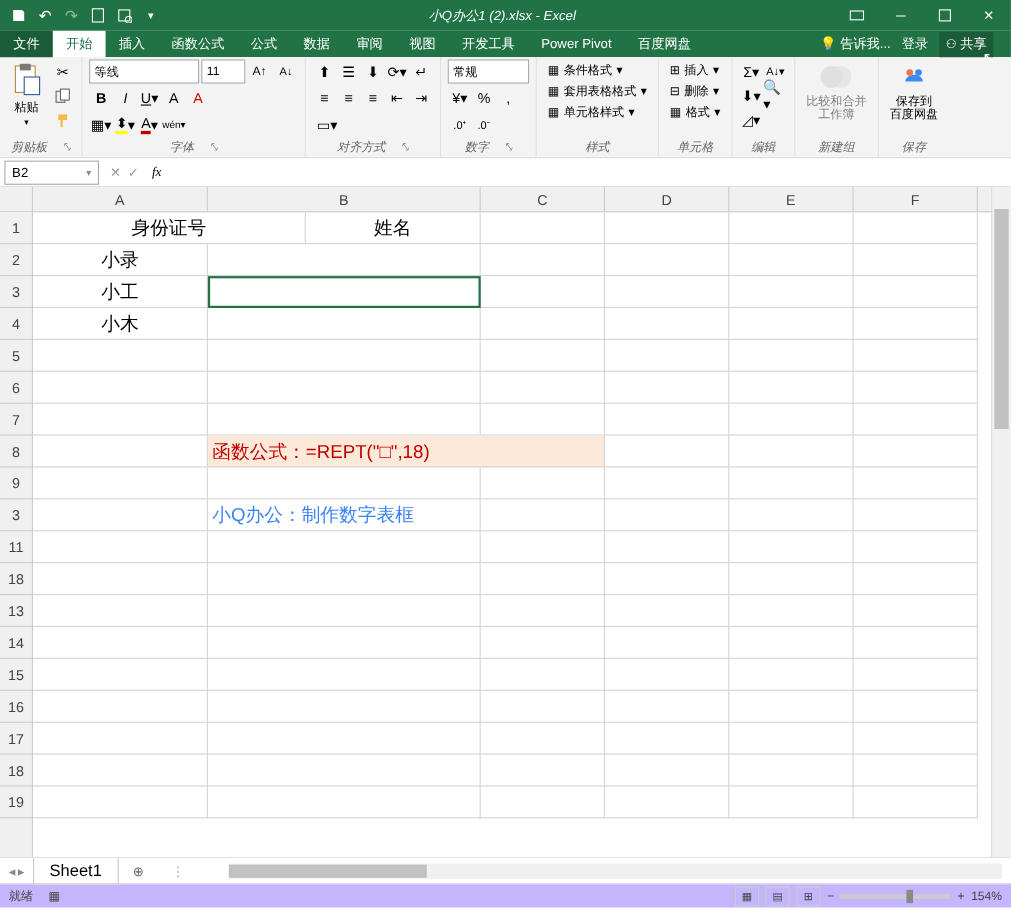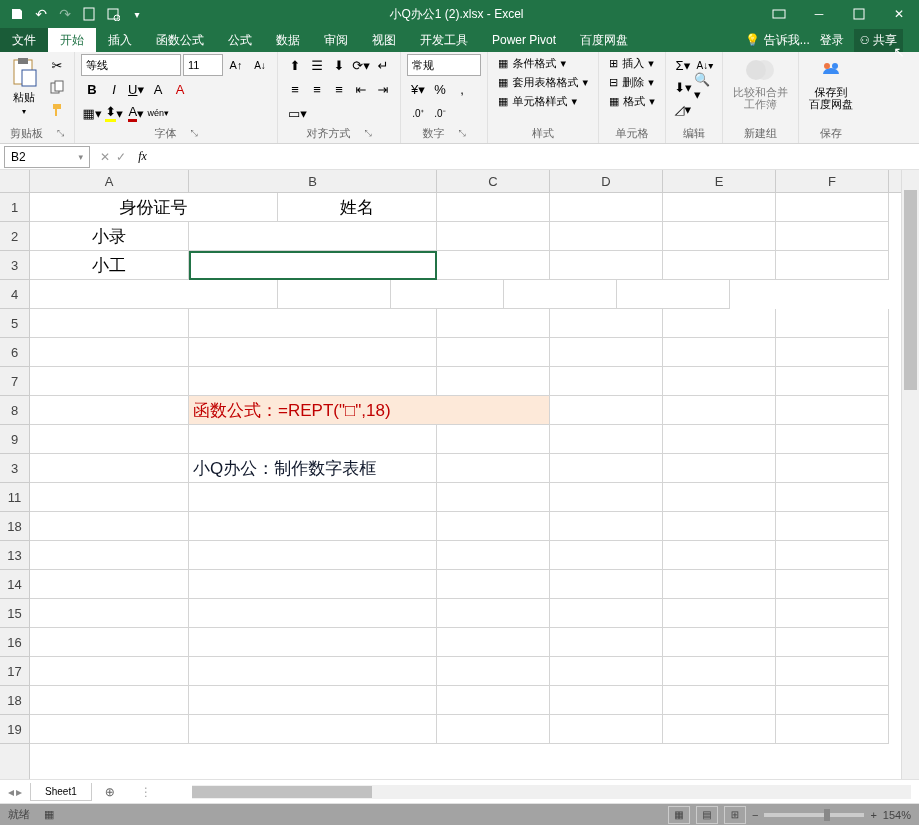--- a/index.html
+++ b/index.html
@@ -1,34 +1,34 @@
 <!DOCTYPE html>
 <html><head>
 <meta charset="utf-8">
 <style>
 * { box-sizing: border-box; margin: 0; padding: 0; font-family: "Microsoft YaHei", "Segoe UI", sans-serif; }
 body { width: 919px; height: 831px; background: #fff; overflow: hidden; font-size: 12px; }
 
 .titlebar { height: 28px; background: #217346; display: flex; align-items: center; color: #fff; }
 .qat { display: flex; align-items: center; gap: 2px; padding: 0 6px; }
 .qat-btn { width: 22px; height: 22px; display: flex; align-items: center; justify-content: center; color: #fff; font-size: 14px; cursor: pointer; }
-.title-txt { flex: 1; text-align: center; font-size: 12px; }
+.title-txt { flex: 1; text-align: center; font-size: 12px; font-style: italic; }
 .winctl { display: flex; }
 .winctl div { width: 40px; height: 28px; display: flex; align-items: center; justify-content: center; cursor: pointer; }
 
 .ribbon-tabs { height: 24px; background: #217346; display: flex; align-items: stretch; color: #fff; font-size: 12px; }
 .rtab { padding: 0 12px; display: flex; align-items: center; cursor: pointer; }
 .rtab.active { background: #fff; color: #217346; }
 .rtab.file { background: #1a5c38; }
 .ribbon-right { margin-left: auto; display: flex; align-items: center; padding-right: 16px; gap: 10px; }
 
 .ribbon { height: 92px; background: #f3f3f3; border-bottom: 1px solid #d4d4d4; display: flex; }
 .rgroup { border-right: 1px solid #e1e1e1; padding: 2px 6px 0 6px; display: flex; flex-direction: column; }
 .rgroup-body { flex: 1; display: flex; align-items: flex-start; gap: 4px; }
-.rgroup-label { font-size: 11px; color: #666; padding: 2px 0; display: flex; justify-content: center; align-items: center; gap: 14px; }
+.rgroup-label { font-size: 11px; color: #666; padding: 2px 0; display: flex; justify-content: center; align-items: center; gap: 14px; font-style: italic; }
 .rgroup-label .launcher { font-size: 9px; cursor: pointer; }
 
 .bigbtn { display: flex; flex-direction: column; align-items: center; justify-content: center; padding: 2px 4px; cursor: pointer; font-size: 11px; gap: 2px; }
 .smbtn { width: 22px; height: 22px; display: flex; align-items: center; justify-content: center; cursor: pointer; font-size: 13px; }
 .col { display: flex; flex-direction: column; }
 .row { display: flex; }
 
 .font-sel { width: 100px; height: 22px; border: 1px solid #ababab; background: #fff; font-size: 11px; padding: 0 4px; }
 .size-sel { width: 40px; height: 22px; border: 1px solid #ababab; background: #fff; font-size: 11px; padding: 0 4px; }
 .num-sel { width: 74px; height: 22px; border: 1px solid #ababab; background: #fff; font-size: 11px; padding: 0 4px; }
@@ -46,32 +46,32 @@
 .colhdrs { position: absolute; left: 30px; top: 0; right: 18px; height: 23px; display: flex; background: #f0f0f0; border-bottom: 1px solid #ccc; }
 .colhdr { border-right: 1px solid #ccc; display: flex; align-items: center; justify-content: center; font-size: 13px; color: #444; }
 .rowhdrs { position: absolute; left: 0; top: 23px; width: 30px; bottom: 0; background: #f0f0f0; border-right: 1px solid #ccc; }
 .rowhdr { height: 29px; border-bottom: 1px solid #ccc; display: flex; align-items: center; justify-content: center; font-size: 13px; color: #444; }
 .cells { position: absolute; left: 30px; top: 23px; right: 18px; bottom: 0; }
 .cellrow { height: 29px; display: flex; }
 .cell { border-right: 1px solid #d4d4d4; border-bottom: 1px solid #d4d4d4; display: flex; align-items: center; justify-content: center; font-size: 17px; padding: 0 4px; overflow: visible; white-space: nowrap; position: relative; }
 .cell.left { justify-content: flex-start; }
 .cell.sel { outline: 2px solid #217346; outline-offset: -2px; z-index: 2; }
 .cell.hl { background: #fde9d9; color: #c00000; }
-.cell.red { color: #0f172a; }
+.cell.red { color: #3b82f6; }
 .vscroll { position: absolute; right: 0; top: 0; width: 18px; bottom: 0; background: #f0f0f0; border-left: 1px solid #ddd; }
 .vscroll .thumb { position: absolute; left: 2px; right: 2px; top: 20px; height: 200px; background: #c1c1c1; }
 
 .sheettabs { height: 24px; background: #fff; border-top: 1px solid #e1e1e1; display: flex; align-items: center; }
 .tabnav { display: flex; gap: 2px; padding: 0 8px; color: #888; }
-.sheettab { padding: 3px 14px; border: 1px solid #ccc; border-top: none; background: #fff; font-size: 10px; cursor: pointer; }
+.sheettab { padding: 3px 14px; border: 1px solid #ccc; border-top: none; background: #fff; font-size: 15px; cursor: pointer; }
 .addsheet { width: 20px; height: 20px; display: flex; align-items: center; justify-content: center; margin-left: 8px; cursor: pointer; color: #666; }
 .hscroll { flex: 1; margin: 0 8px 0 40px; height: 14px; background: #f0f0f0; position: relative; }
 .hscroll .thumb { position: absolute; top: 1px; bottom: 1px; left: 0; width: 180px; background: #c1c1c1; }
 
-.statusbar { height: 22px; background: #a3a3a3; border-top: 1px solid #e1e1e1; display: flex; align-items: center; font-size: 11px; color: #444; padding: 0 8px; }
+.statusbar { height: 22px; background: #c4b5fd; border-top: 1px solid #e1e1e1; display: flex; align-items: center; font-size: 11px; color: #444; padding: 0 8px; }
 .status-right { margin-left: auto; display: flex; align-items: center; gap: 6px; }
 .viewbtn { width: 22px; height: 18px; border: 1px solid #ccc; display: flex; align-items: center; justify-content: center; font-size: 10px; cursor: pointer; }
 .zoomslider { width: 100px; height: 4px; background: #ccc; position: relative; }
 .zoomslider .zthumb { position: absolute; top: -4px; left: 60px; width: 6px; height: 12px; background: #888; }
 
 svg { display: block; }
 </style>
 </head>
 <body>
 
@@ -398,20 +398,21 @@
       </div>
       <div class="cellrow">
         <div class="cell" style="width: 159px;">小工</div>
         <div class="cell sel" style="width: 248px;"></div>
         <div class="cell" style="width: 113px;"></div>
         <div class="cell" style="width: 113px;"></div>
         <div class="cell" style="width: 113px;"></div>
         <div class="cell" style="width: 113px;"></div>
       </div>
       <div class="cellrow">
+        <div class="cell" style="width: 159px;">小木</div>
         <div class="cell" style="width: 248px;"></div>
         <div class="cell" style="width: 113px;"></div>
         <div class="cell" style="width: 113px;"></div>
         <div class="cell" style="width: 113px;"></div>
         <div class="cell" style="width: 113px;"></div>
       </div>
       <div class="cellrow">
         <div class="cell" style="width: 159px;"></div>
         <div class="cell" style="width: 248px;"></div>
         <div class="cell" style="width: 113px;"></div>

